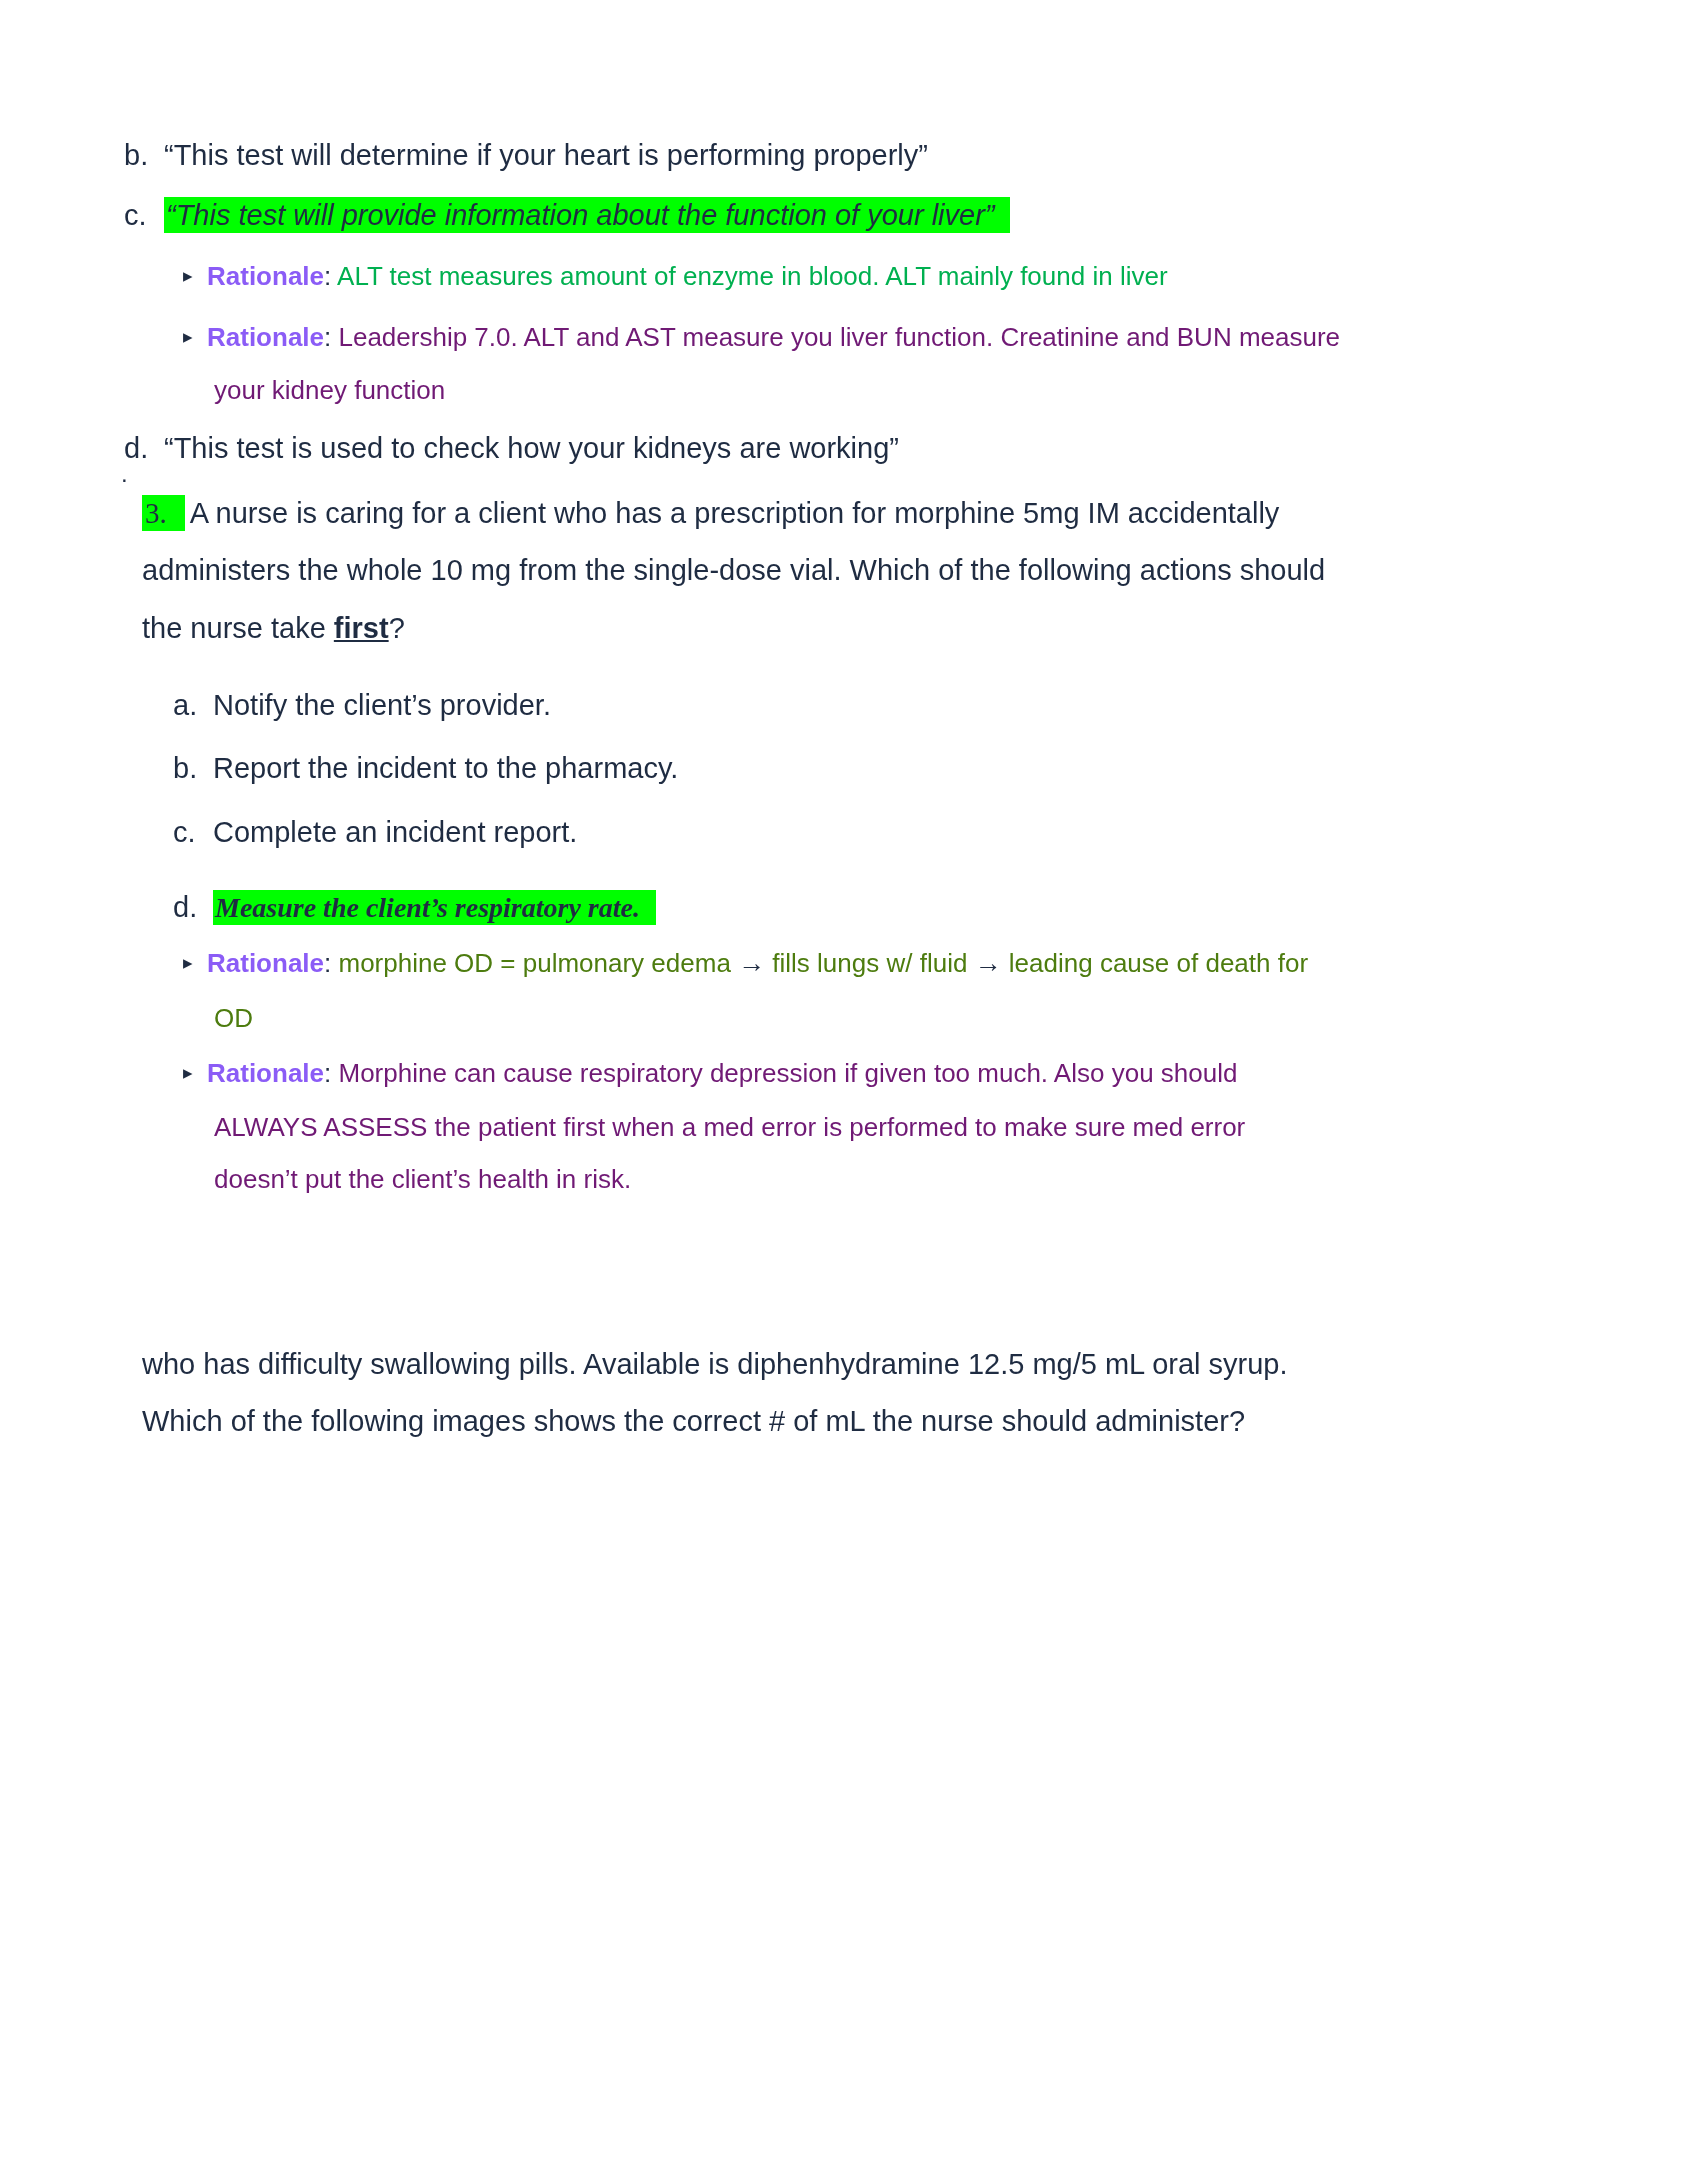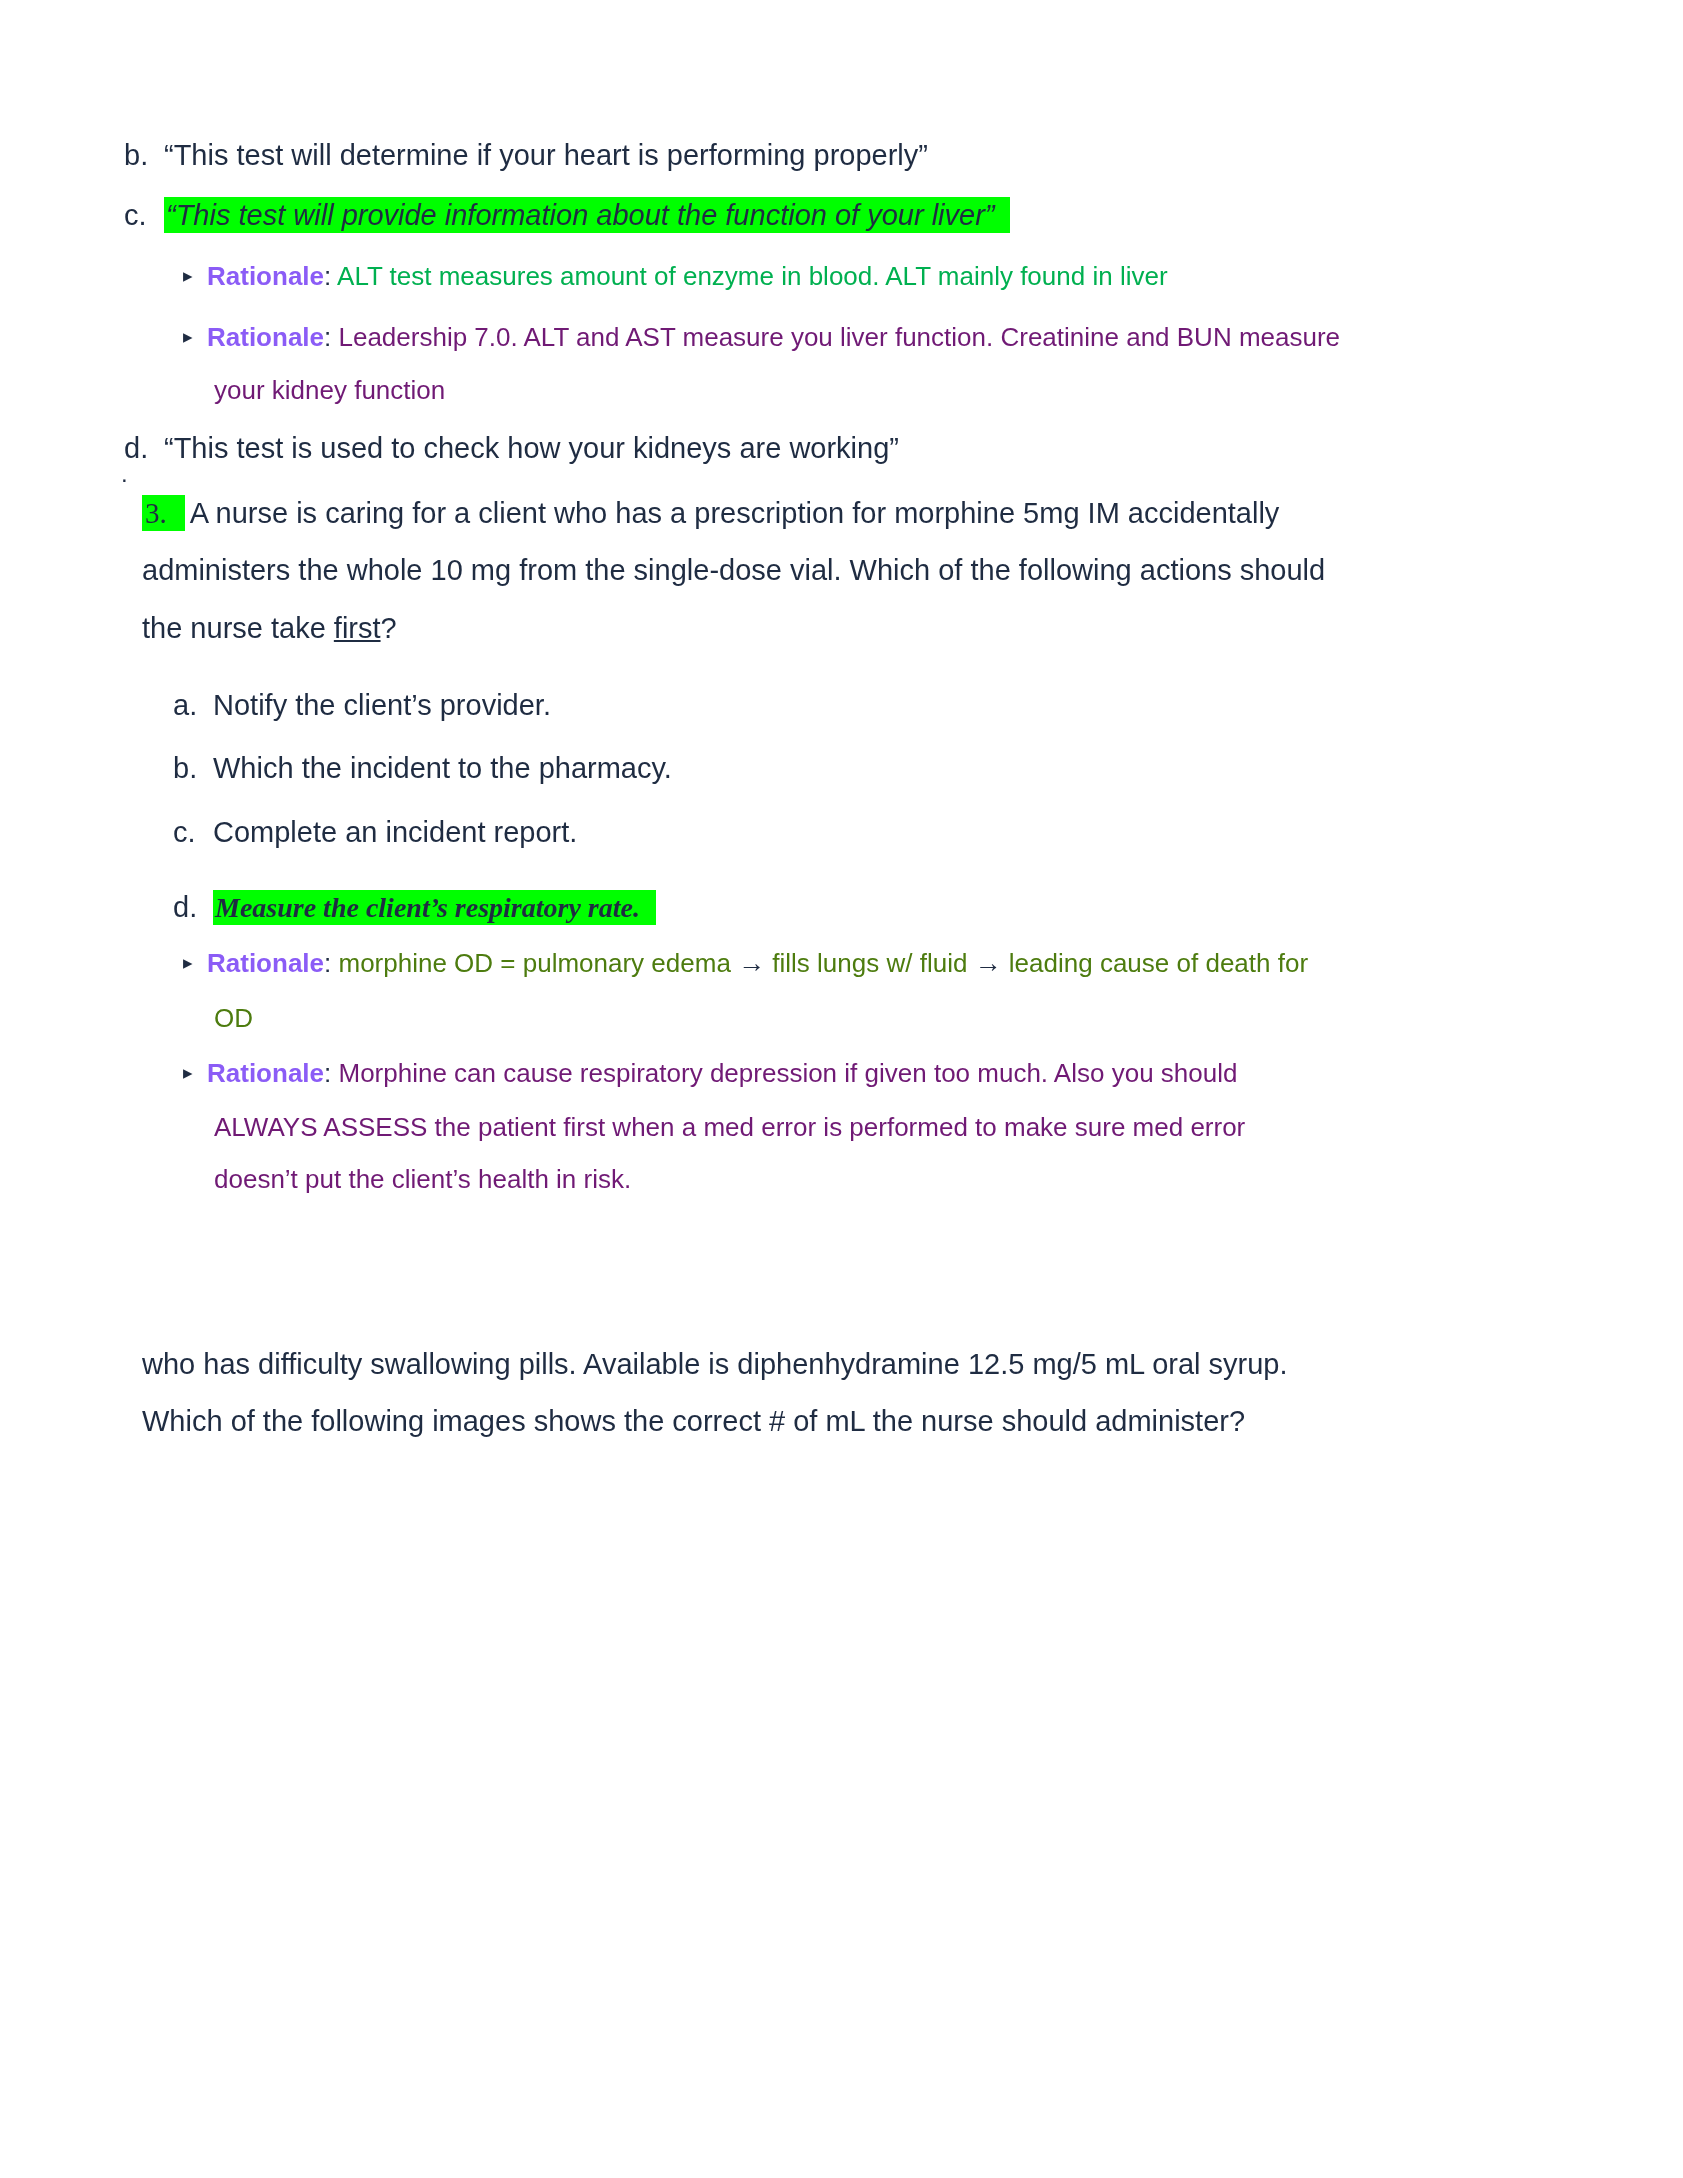--- a/index.html
+++ b/index.html
@@ -23,21 +23,21 @@
   .green{color:#00b050;margin-top:24px;}
   .blue{color:#701a75;}
   .navy{color:#4d7c0f;}
   .serifbi{font-family:"Liberation Serif","DejaVu Serif",serif;font-weight:700;font-style:italic;font-size:28px;}
   .qnum{
     font-family:"Liberation Serif","DejaVu Serif",serif;
     background:#00ff00;
     padding:2px 18px 2px 3px;
     margin-right:5px;
   }
-  .bu{font-weight:400;text-decoration:underline;}
+  .bu{font-weight:700;text-decoration:underline;}
   .arrow{font-weight:700;font-size:27px;color:#1f2c42;}
   .dot{font-size:24px;}
 </style>
 </head>
 <body>
 
 <div class="page">
 
   <div class="ln" style="top:137px;left:124px;">
     <span class="marker">b.</span><span>“This test will determine if your heart is performing properly”</span>
@@ -72,21 +72,21 @@
   </div>
   <div class="ln" style="top:610px;left:142px;">
     <span>the nurse take </span><span class="bu">first</span><span>?</span>
   </div>
 
   <div class="ln" style="top:687px;left:173px;">
     <span class="marker">a.</span><span>Notify the client’s provider.</span>
   </div>
 
   <div class="ln" style="top:750px;left:173px;">
-    <span class="marker">b.</span><span>Which the incident to the pharmacy.</span>
+    <span class="marker">b.</span><span>Report the incident to the pharmacy.</span>
   </div>
 
   <div class="ln" style="top:814px;left:173px;">
     <span class="marker">c.</span><span>Complete an incident report.</span>
   </div>
 
   <div class="ln" style="top:889px;left:173px;">
     <span class="marker">d.</span><span class="hl serifbi">Measure the client’s respiratory rate.</span>
   </div>
 

